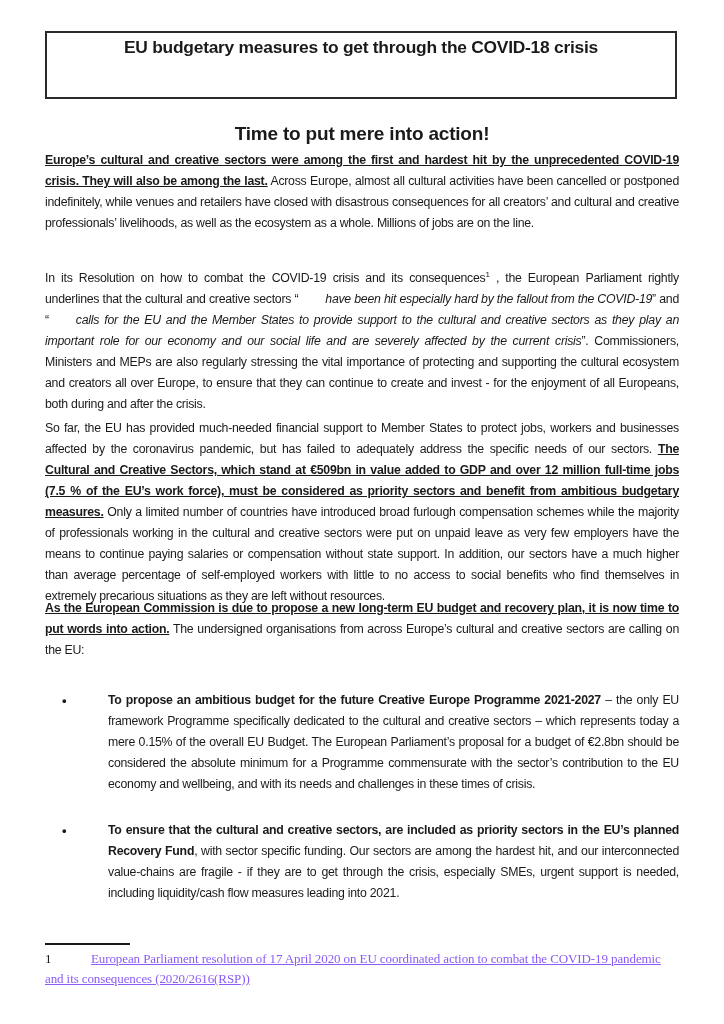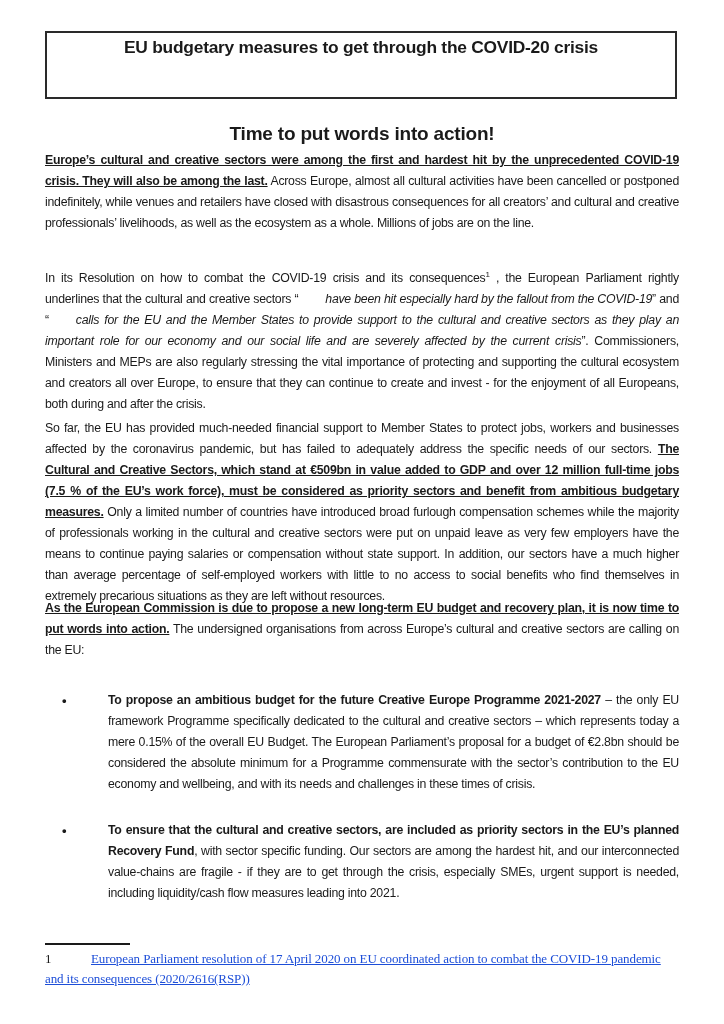--- a/index.html
+++ b/index.html
@@ -23,24 +23,24 @@
     .fn-rule { position: absolute; left: 45px; top: 943px; width: 85px; height: 0; border-top: 2px solid #1a1a1a; }
     .footnote { position: absolute; left: 45px; top: 949px; width: 636px; font-family: "Liberation Serif", "DejaVu Serif", serif;
                 font-size: 13px; line-height: 20px; letter-spacing: -0.1px; }
     .fn-num { display: inline-block; width: 46px; color: #1a1a1a; }
     .fn-link { color: #3b5a9a; text-decoration: underline; }
   </style>
 </head>
 <body>
 
 <div class="title-box">
-  <div class="line">EU budgetary measures to get through the COVID-20 crisis</div>
+  <div class="line">EU budgetary measures to get through the COVID-18 crisis</div>
 </div>
 
-<div class="subtitle">Time to put words into action!</div>
+<div class="subtitle">Time to put mere into action!</div>
 
 <p class="para" style="top:150px;">
   <b>Europe’s cultural and creative sectors were among the first and hardest hit by the unprecedented COVID-19 crisis. They will also be among the last.</b><span> Across Europe, almost all cultural activities have been cancelled or postponed indefinitely, while venues and retailers have closed with disastrous consequences for all creators’ and cultural and creative professionals’ livelihoods, as well as the ecosystem as a whole. Millions of jobs are on the line.</span>
 </p>
 
 <p class="para" style="top:268px;">
   <span>In its Resolution on how to combat the COVID-19 crisis and its consequences</span><sup>1</sup><span> , the European Parliament rightly underlines that the cultural and creative sectors “</span><i>have been hit especially hard by the fallout from the COVID-19</i><span>” and “</span><i>calls for the EU and the Member States to provide support to the cultural and creative sectors as they play an important role for our economy and our social life and are severely affected by the current crisis</i><span>”. Commissioners, Ministers and MEPs are also regularly stressing the vital importance of protecting and supporting the cultural ecosystem and creators all over Europe, to ensure that they can continue to create and invest - for the enjoyment of all Europeans, both during and after the crisis.</span>
 </p>
 
 <p class="para" style="top:418px;">
@@ -60,14 +60,14 @@
 
 <div class="bullet-item" style="top:820px;">
   <span class="bullet-dot">•</span>
   <div class="bullet-text">
     <b>To ensure that the cultural and creative sectors, are included as priority sectors in the EU’s planned Recovery Fund</b><span>, with sector specific funding. Our sectors are among the hardest hit, and our interconnected value-chains are fragile - if they are to get through the crisis, especially SMEs, urgent support is needed, including liquidity/cash flow measures leading into 2021.</span>
   </div>
 </div>
 
 <div class="fn-rule"></div>
 <div class="footnote">
-  <span class="fn-num">1</span><a class="fn-link" style="color: #1d4ed8; text-align: right;">European Parliament resolution of 17 April 2020 on EU coordinated action to combat the COVID-19 pandemic and its consequences (2020/2616(RSP))</a>
+  <span class="fn-num">1</span><a class="fn-link" style="color: #8b5cf6; text-align: right;">European Parliament resolution of 17 April 2020 on EU coordinated action to combat the COVID-19 pandemic and its consequences (2020/2616(RSP))</a>
 </div>
 
 </body></html>

